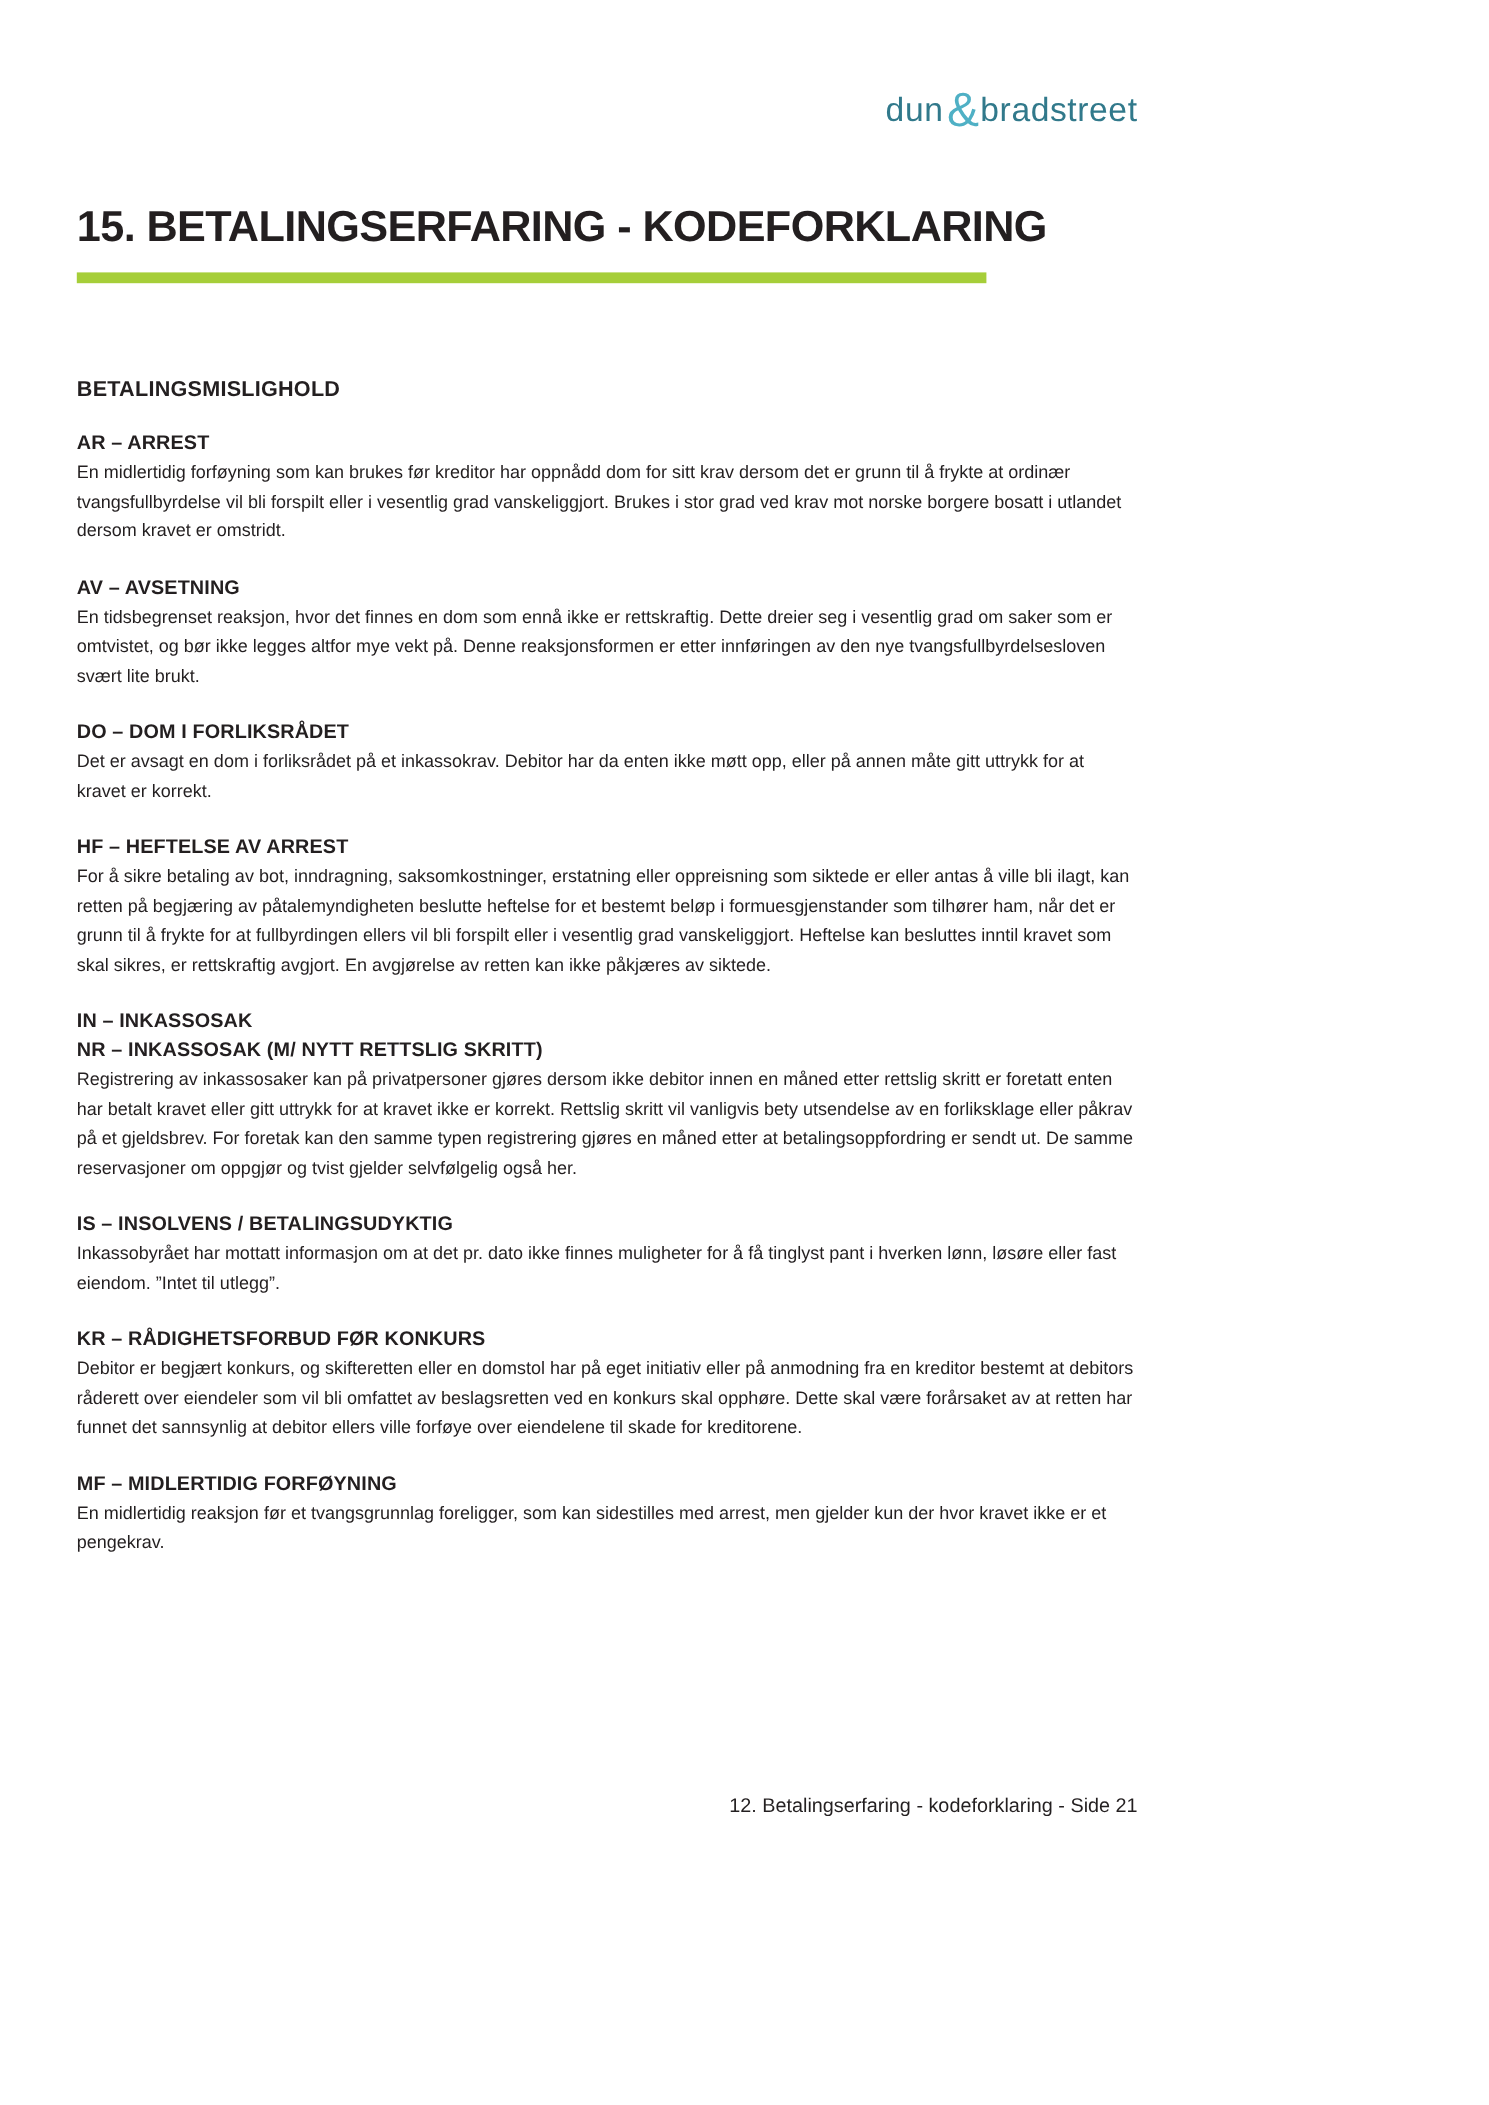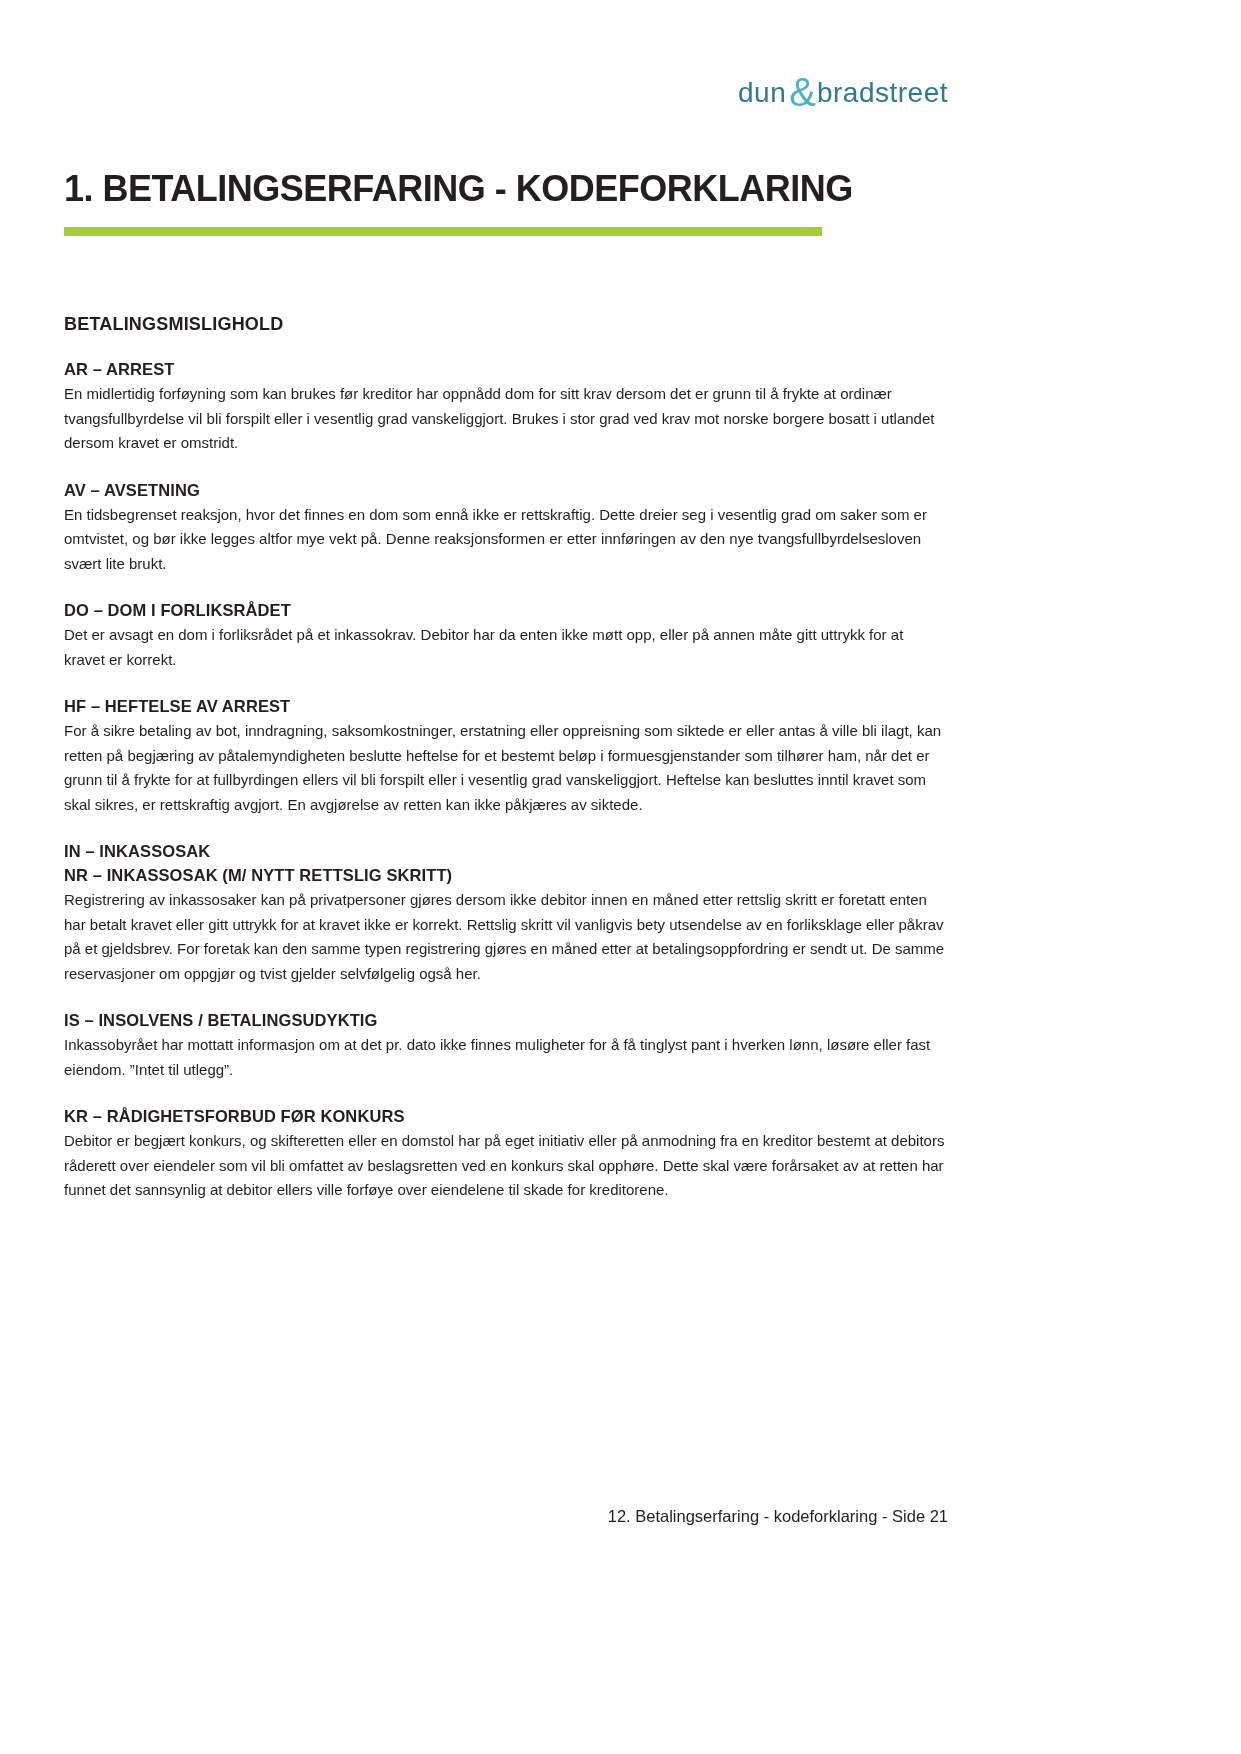--- a/index.html
+++ b/index.html
@@ -71,35 +71,34 @@
     margin-top: 1px;
   }
   .footer {
     position: absolute;
     top: 1496px;
     left: 64px;
     width: 884px;
     text-align: right;
     font-size: 16.5px;
     color: #231f20;
-    margin-top: 11px;
   }
 </style>
 </head>
 <body>
 
 <div class="page">
 
   <div class="logo">
     <span class="logo-word">dun</span><span class="logo-amp">&amp;</span><span class="logo-word">bradstreet</span>
   </div>
 
   <div class="content">
 
-    <h1 class="title">1. BETALINGSERFARING - KODEFORKLARING</h1>
+    <h1 class="title">15. BETALINGSERFARING - KODEFORKLARING</h1>
     <div class="title-rule"></div>
 
     <p class="section-heading">BETALINGSMISLIGHOLD</p>
 
     <section class="entry">
       <h2 class="entry-heading">AR – ARREST</h2>
       <p class="entry-body">En midlertidig forføyning som kan brukes før kreditor har oppnådd dom for sitt krav dersom det er grunn til å frykte at ordinær tvangsfullbyrdelse vil bli forspilt eller i vesentlig grad vanskeliggjort. Brukes i stor grad ved krav mot norske borgere bosatt i utlandet dersom kravet er omstridt.</p>
     </section>
 
     <section class="entry">
@@ -126,18 +125,22 @@
     <section class="entry">
       <h2 class="entry-heading">IS – INSOLVENS / BETALINGSUDYKTIG</h2>
       <p class="entry-body">Inkassobyrået har mottatt informasjon om at det pr. dato ikke finnes muligheter for å få tinglyst pant i hverken lønn, løsøre eller fast eiendom. ”Intet til utlegg”.</p>
     </section>
 
     <section class="entry">
       <h2 class="entry-heading">KR – RÅDIGHETSFORBUD FØR KONKURS</h2>
       <p class="entry-body">Debitor er begjært konkurs, og skifteretten eller en domstol har på eget initiativ eller på anmodning fra en kreditor bestemt at debitors råderett over eiendeler som vil bli omfattet av beslagsretten ved en konkurs skal opphøre. Dette skal være forårsaket av at retten har funnet det sannsynlig at debitor ellers ville forføye over eiendelene til skade for kreditorene.</p>
     </section>
 
+    <section class="entry">
+      <h2 class="entry-heading">MF – MIDLERTIDIG FORFØYNING</h2>
+      <p class="entry-body">En midlertidig reaksjon før et tvangsgrunnlag foreligger, som kan sidestilles med arrest, men gjelder kun der hvor kravet ikke er et pengekrav.</p>
+    </section>
 
   </div>
 
   <div class="footer">12. Betalingserfaring - kodeforklaring - Side 21</div>
 
 </div>
 
 </body></html>

